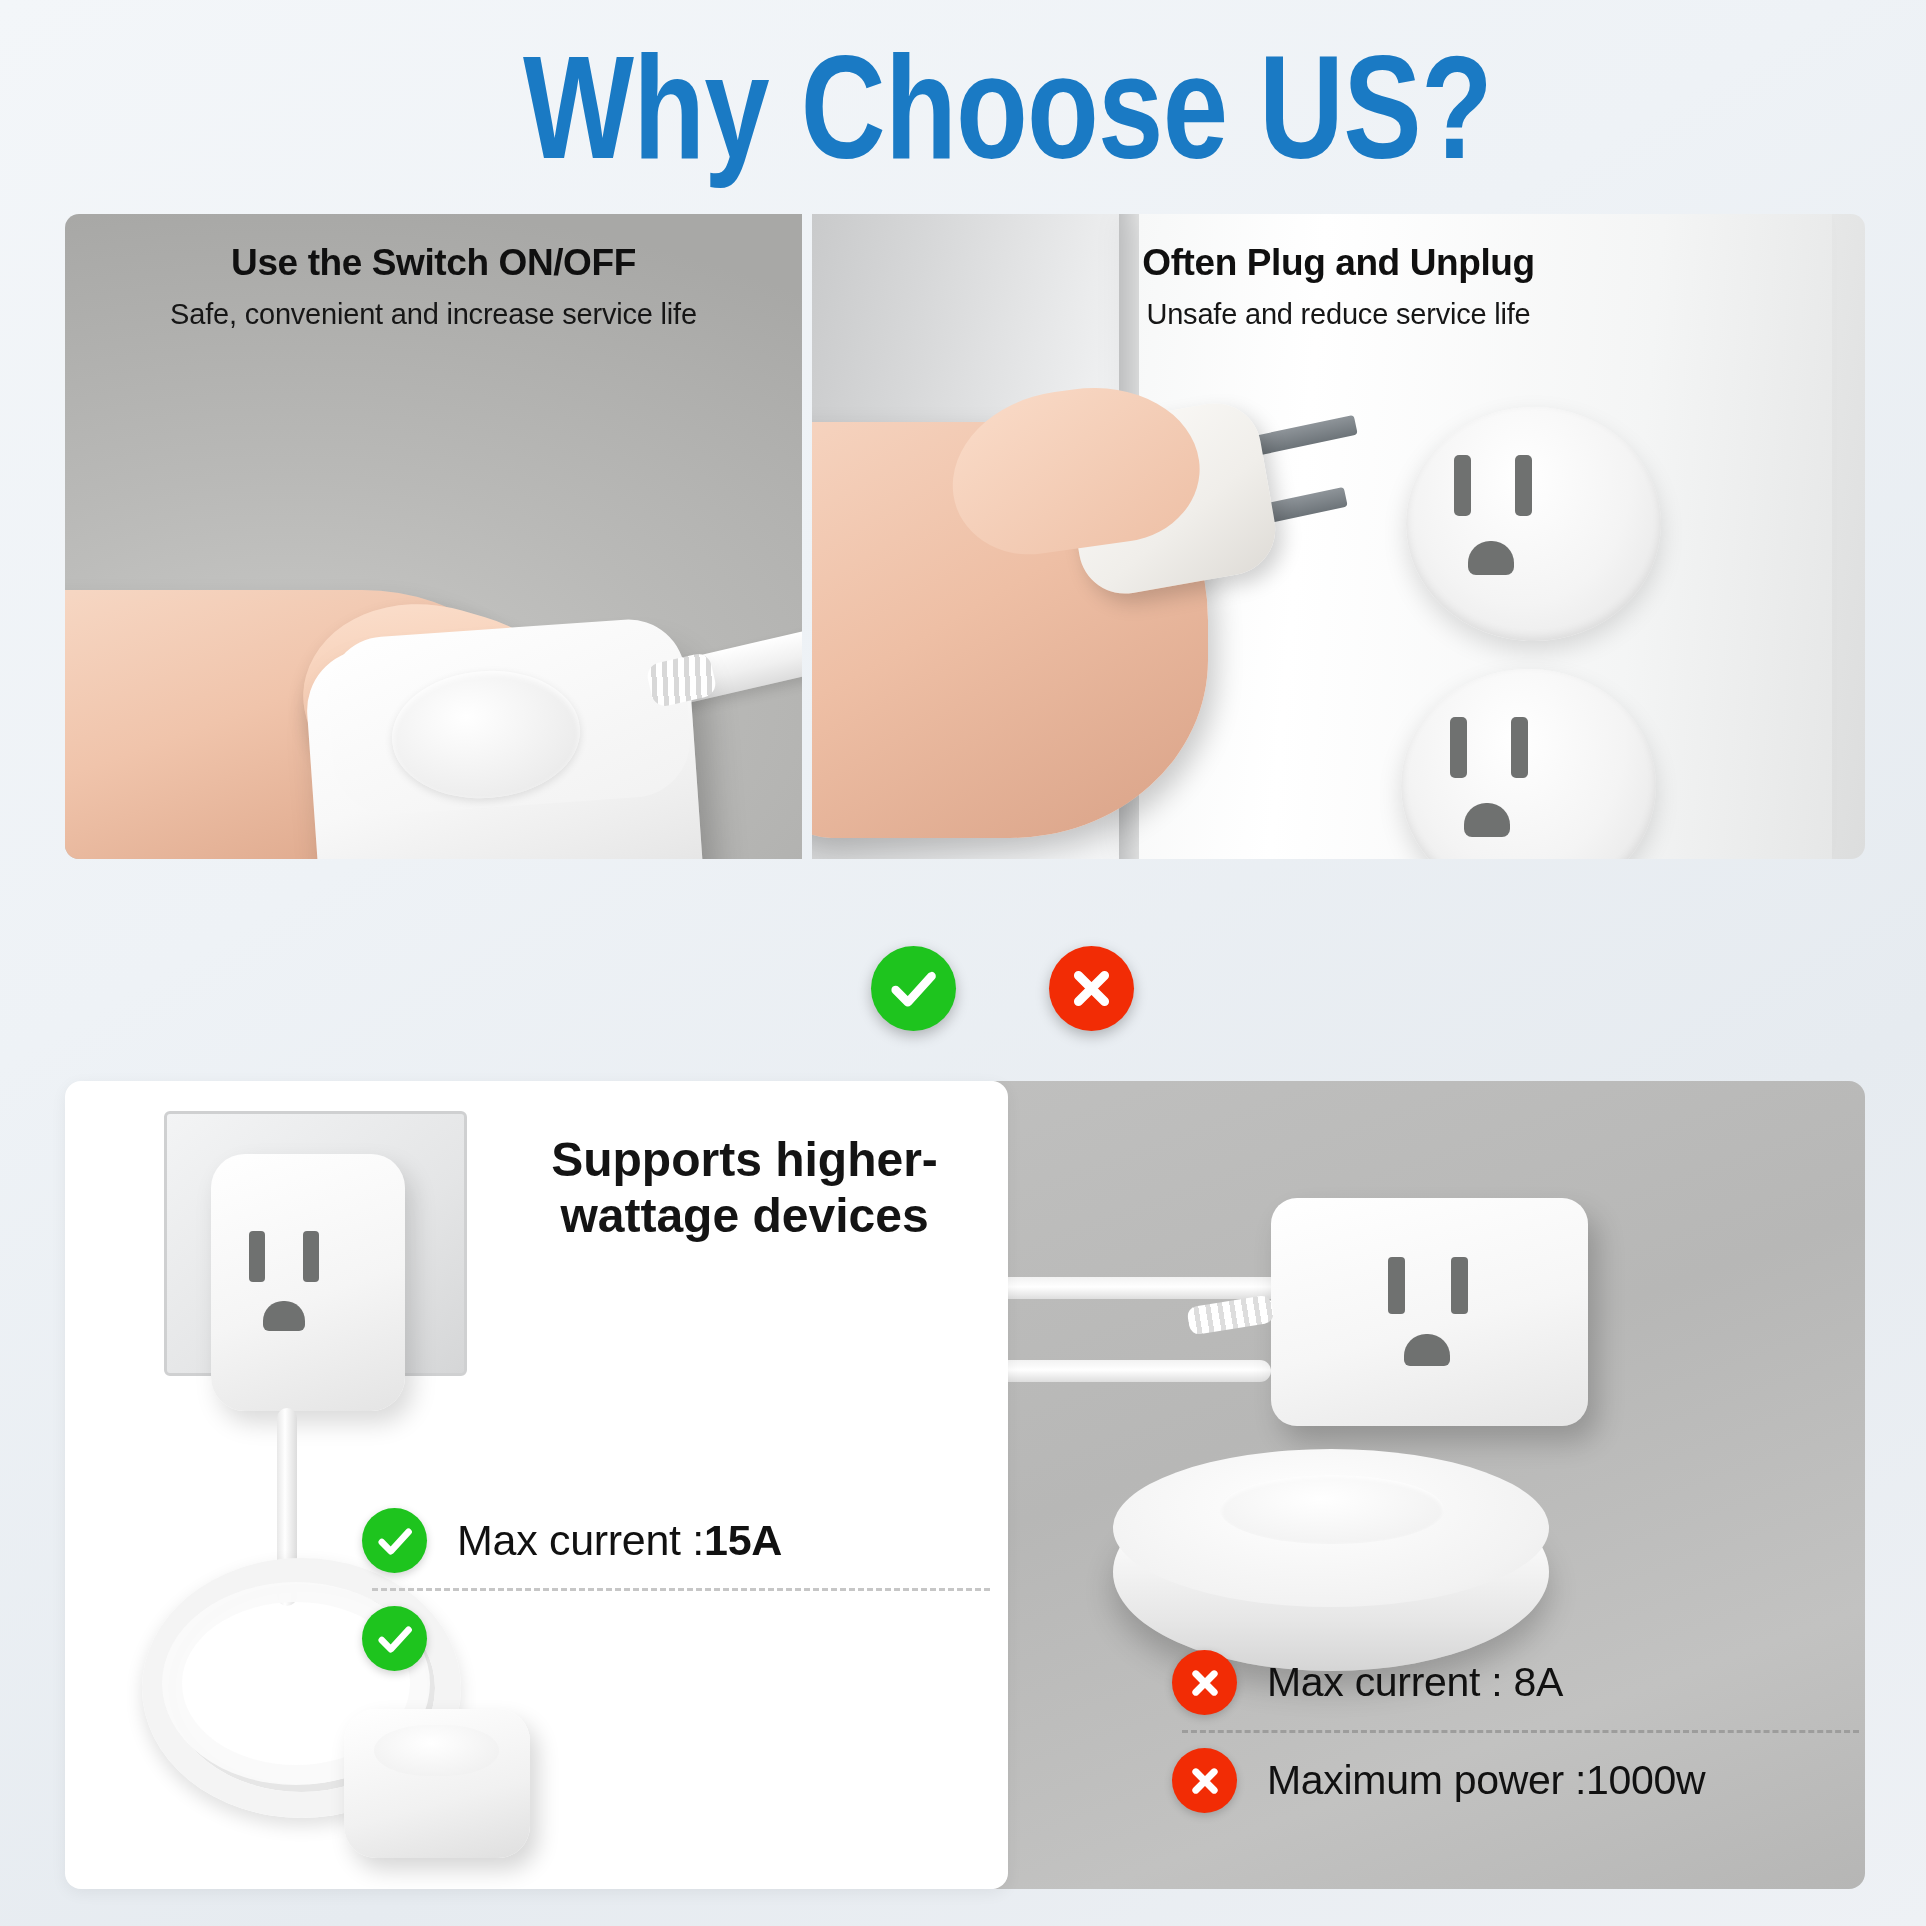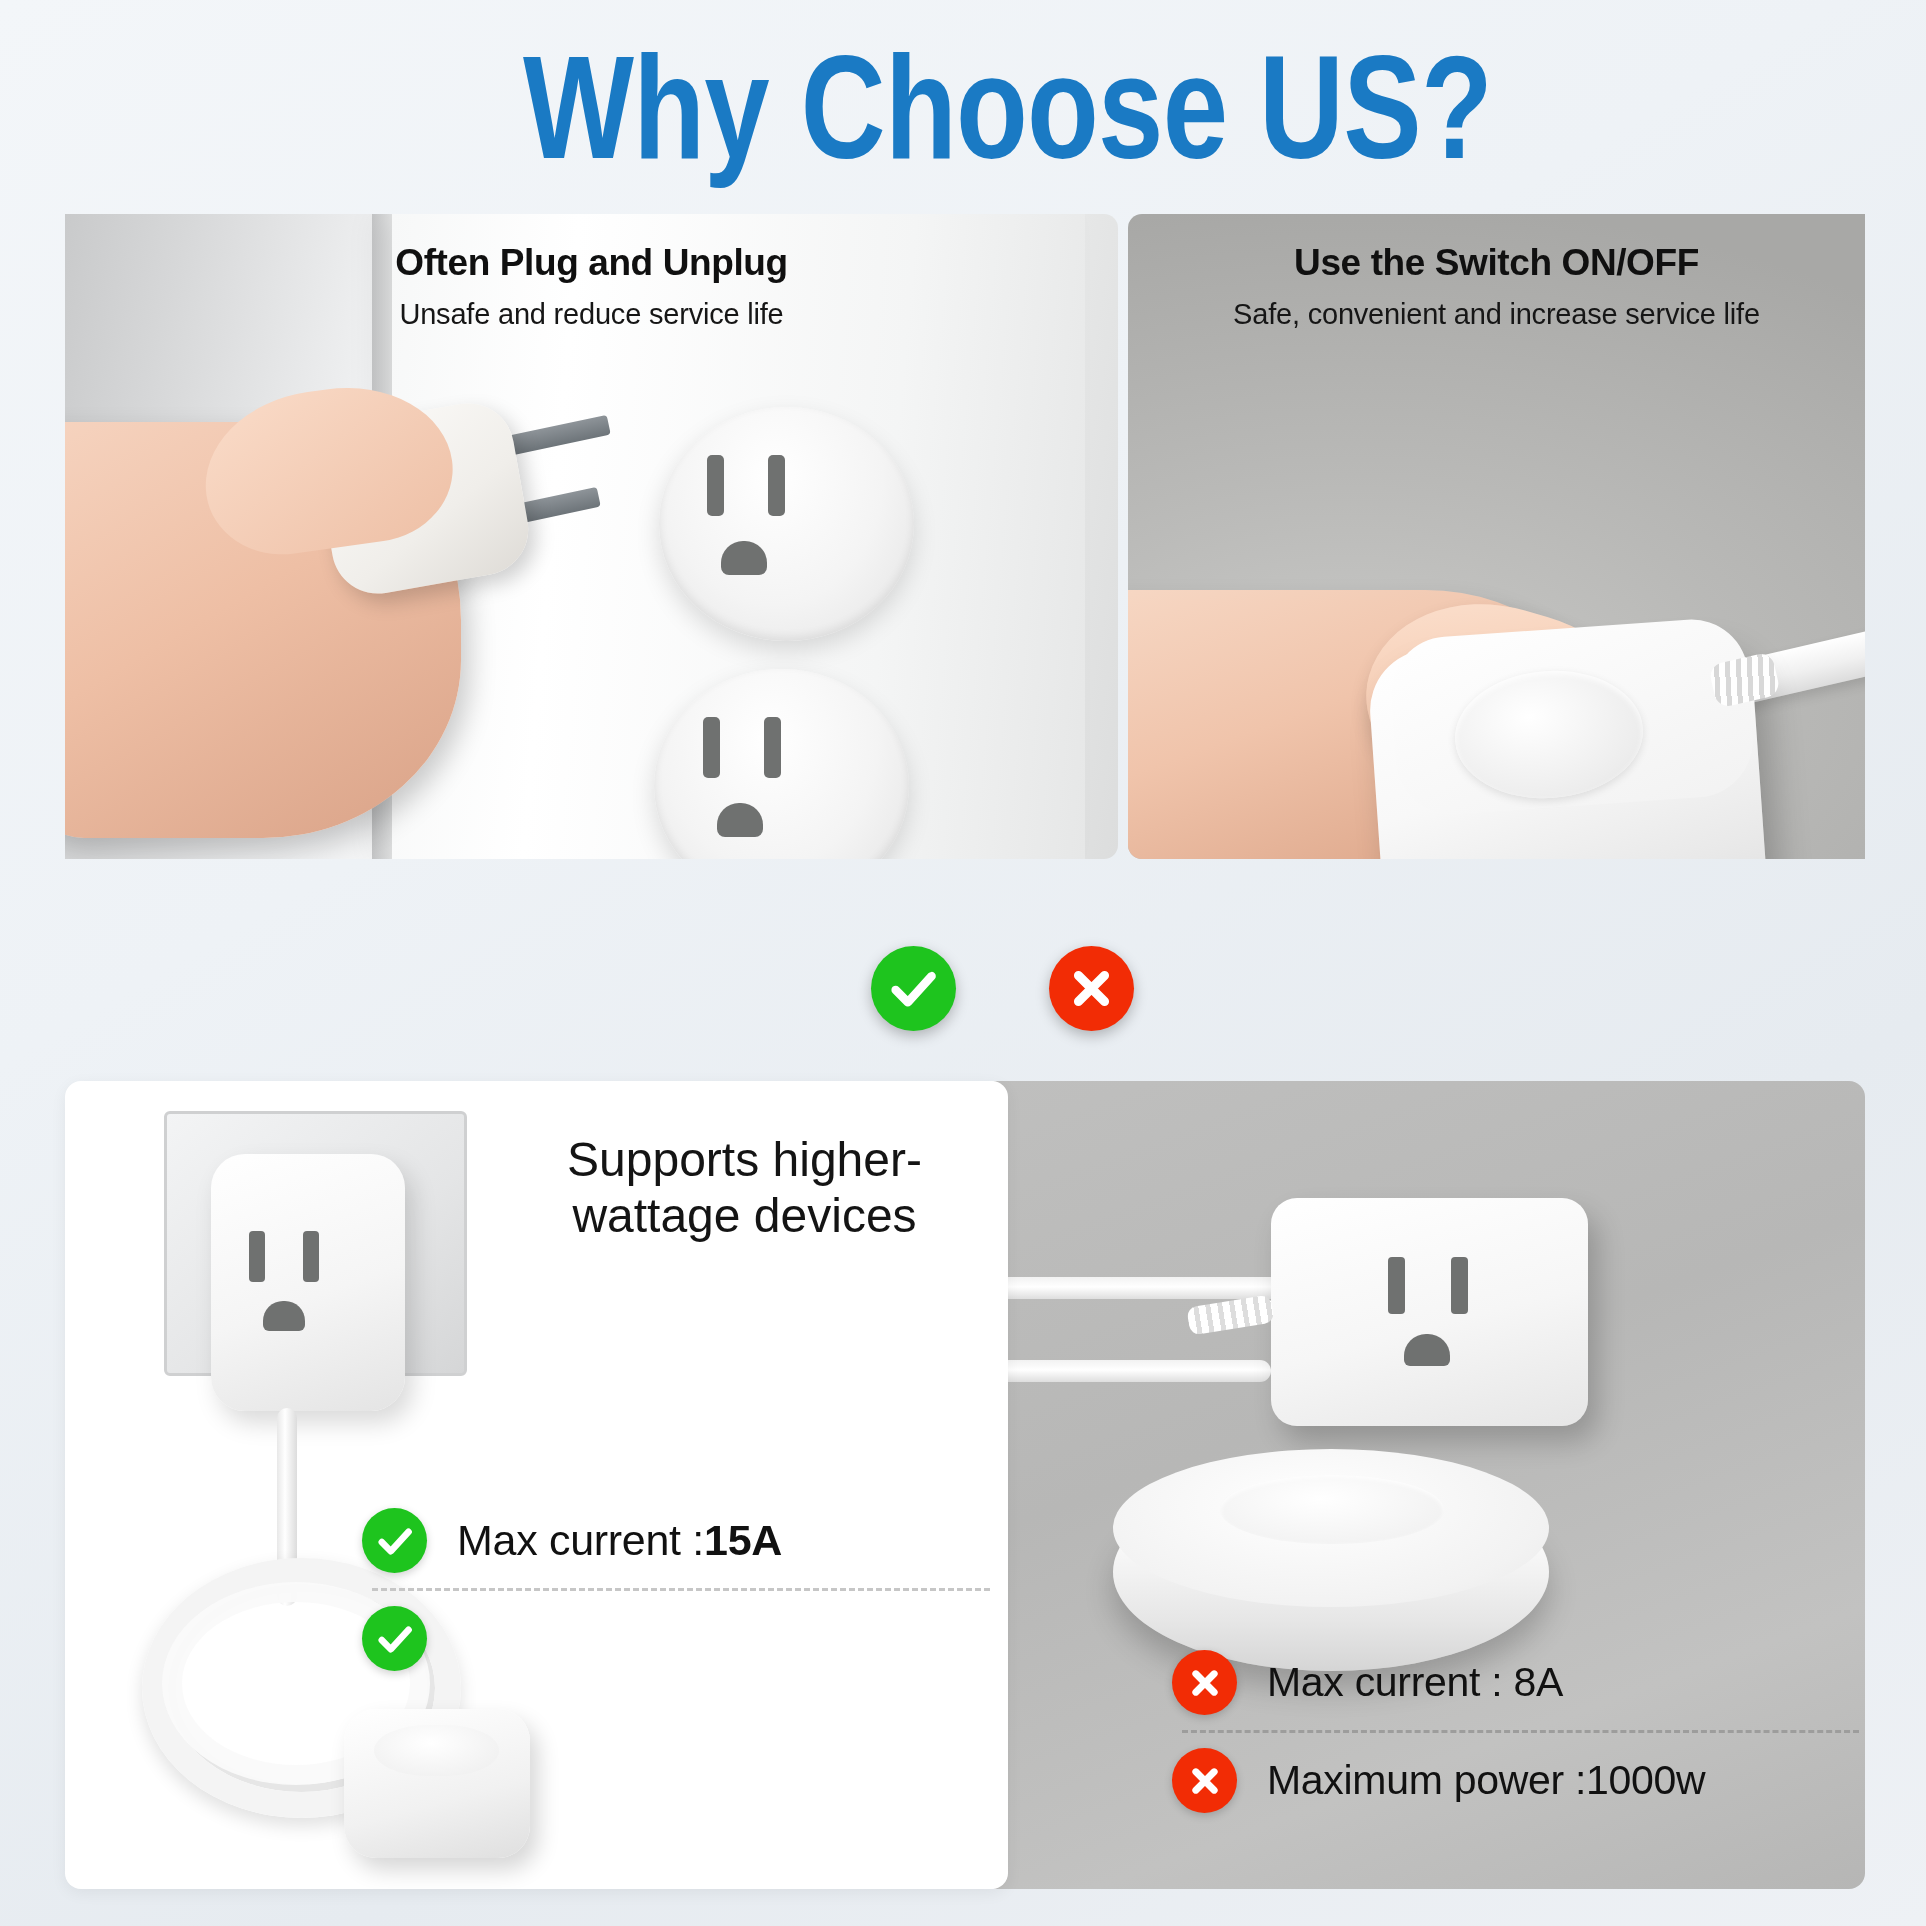--- a/index.html
+++ b/index.html
@@ -132,21 +132,21 @@
     box-shadow:0 8px 18px rgba(0,0,0,.12),inset 0 0 0 8px #e6e6e6;}
   .bl-coil2{position:absolute;left:97px;top:501px;width:228px;height:163px;
     border:20px solid #fafafa;border-radius:50%;opacity:.95;}
   .bl-switch{position:absolute;left:279px;top:628px;width:186px;height:149px;
     background:linear-gradient(165deg,#ffffff,#f1f1f1 60%,#dfdfdf);
     border-radius:32px;box-shadow:8px 12px 22px rgba(0,0,0,.16);}
   .bl-switch-btn{position:absolute;left:309px;top:644px;width:125px;height:51px;
     background:radial-gradient(ellipse at 45% 35%,#ffffff,#ededed);border-radius:59px/28px;}
 
   .bl-headline{position:absolute;left:447px;top:51px;width:465px;
-    font-size:48px;line-height:1.16;color:#141414;font-weight:400;text-align:center;}
+    font-size:48px;line-height:1.16;color:#141414;font-weight:700;text-align:center;}
 
   .spec-list{position:absolute;left:297px;top:412px;width:634px;}
   .spec-row{display:flex;align-items:center;height:95px;}
   .spec-icon{width:65px;height:65px;border-radius:50%;flex:0 0 auto;
     display:flex;align-items:center;justify-content:center;box-shadow:0 3px 9px rgba(0,0,0,.18);}
   .spec-icon.ok{background:#1ec41e;}
   .spec-icon.no{background:#f22c05;}
   .spec-icon svg{width:44px;height:44px;}
   .spec-text{margin-left:30px;font-size:43px;color:#111;letter-spacing:-0.3px;white-space:nowrap;}
   .spec-text b{font-weight:700;}
@@ -184,20 +184,35 @@
 <body>
 
 <div class="page">
 
   <div class="title-wrap">
     <span class="title">Why Choose US?</span>
   </div>
 
   <div class="top-row">
 
+    <div class="panel panel-left">
+      <div class="l-hand"></div>
+      <div class="l-finger"></div>
+      <div class="l-nail"></div>
+      <div class="l-cable"></div>
+      <div class="l-switch"></div>
+      <div class="l-switch-top"></div>
+      <div class="l-btn"></div>
+      <div class="l-strain"></div>
+      <div class="panel-head">
+        <div class="panel-title">Use the Switch ON/OFF</div>
+        <div class="panel-sub">Safe, convenient and increase service life</div>
+      </div>
+    </div>
+
     <div class="panel panel-right">
       <div class="r-plate-edge"></div>
       <div class="r-plate"></div>
       <div class="outlet outlet-1"></div>
       <div class="slot o1-s1"></div>
       <div class="slot o1-s2"></div>
       <div class="slot o1-g"></div>
       <div class="outlet outlet-2"></div>
       <div class="slot o2-s1"></div>
       <div class="slot o2-s2"></div>
@@ -205,35 +220,20 @@
       <div class="r-prong"></div>
       <div class="r-prong2"></div>
       <div class="r-hand"></div>
       <div class="r-plug"></div>
       <div class="r-thumb"></div>
       <div class="panel-head">
         <div class="panel-title">Often Plug and Unplug</div>
         <div class="panel-sub">Unsafe and reduce service life</div>
       </div>
     </div>
-
-    <div class="panel panel-left">
-      <div class="l-hand"></div>
-      <div class="l-finger"></div>
-      <div class="l-nail"></div>
-      <div class="l-cable"></div>
-      <div class="l-switch"></div>
-      <div class="l-switch-top"></div>
-      <div class="l-btn"></div>
-      <div class="l-strain"></div>
-      <div class="panel-head">
-        <div class="panel-title">Use the Switch ON/OFF</div>
-        <div class="panel-sub">Safe, convenient and increase service life</div>
-      </div>
-    </div>
   </div>
 
   <div class="badge badge-check badge-pos-left">
     <svg viewBox="0 0 24 24">
       <path d="M4.5 12.6 L9.6 17.8 L19.6 6.8" fill="none" stroke="#ffffff" stroke-width="3.6" stroke-linecap="round" stroke-linejoin="round"></path>
     </svg>
   </div>
   <div class="badge badge-x badge-pos-right">
     <svg viewBox="0 0 24 24">
       <path d="M6.5 6.5 L17.5 17.5 M17.5 6.5 L6.5 17.5" fill="none" stroke="#ffffff" stroke-width="3.8" stroke-linecap="round"></path>

